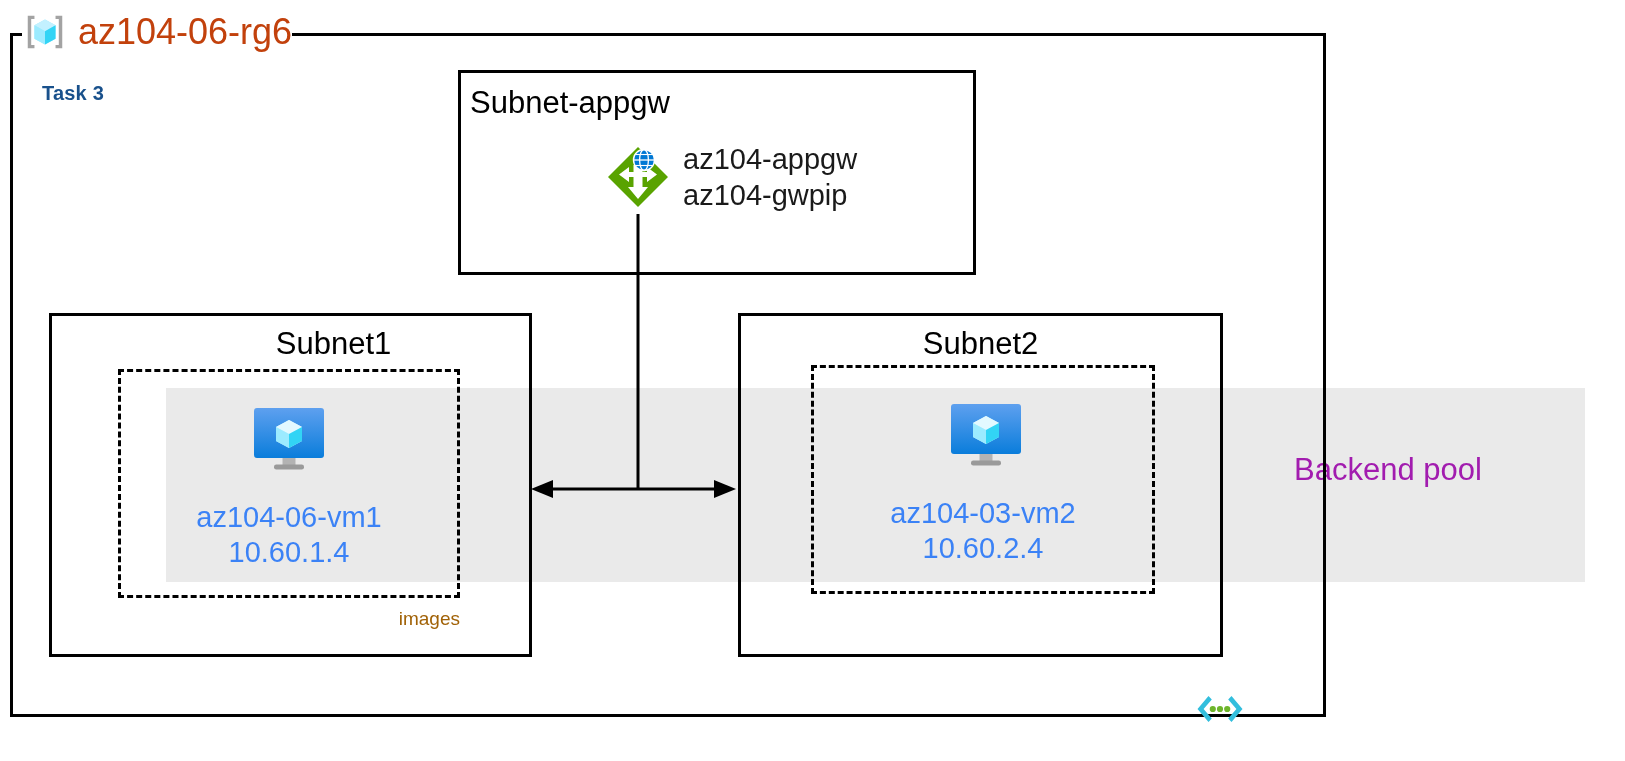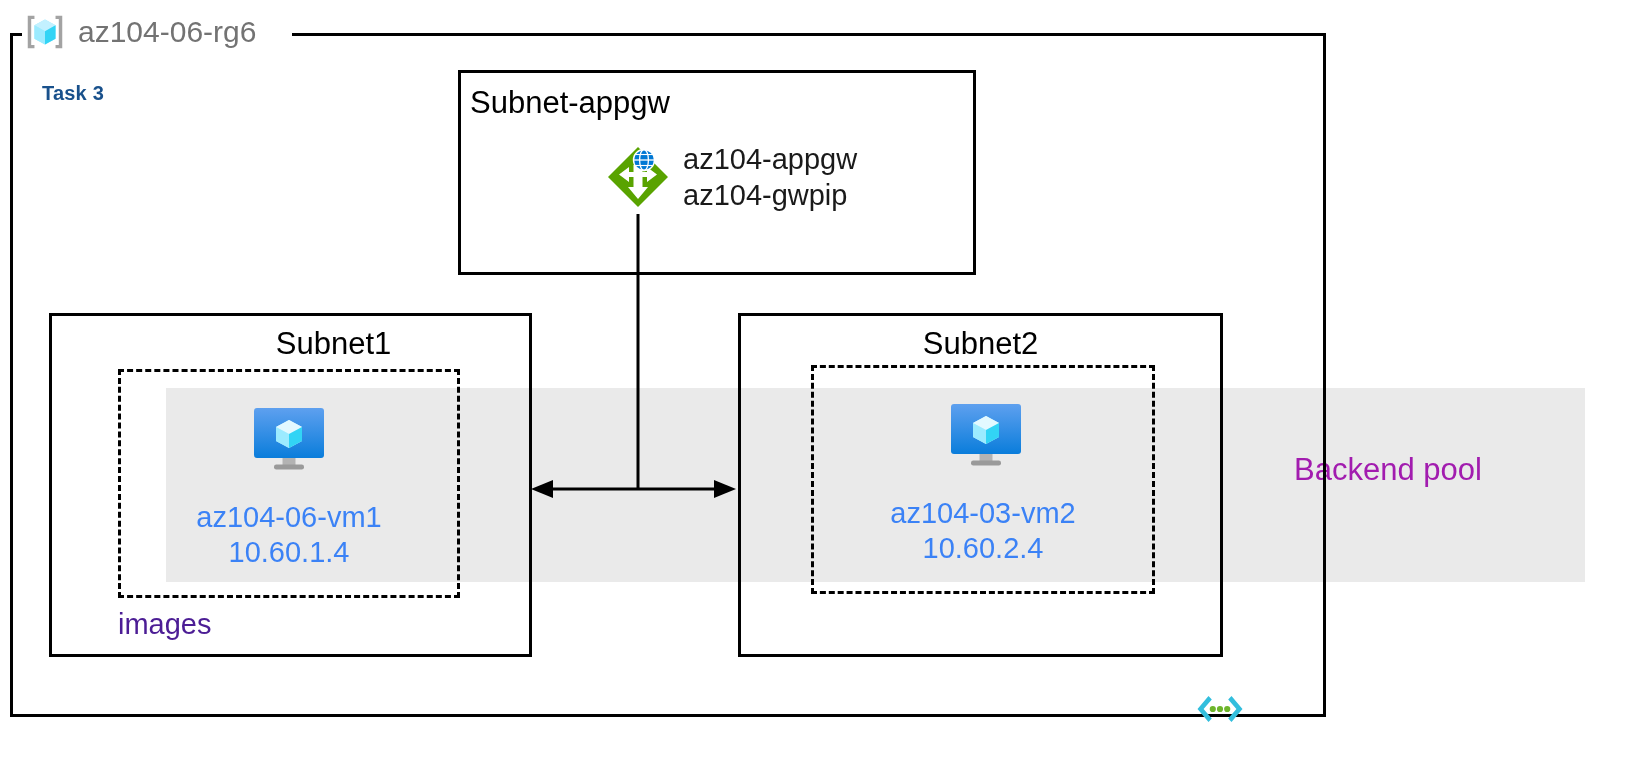--- a/index.html
+++ b/index.html
@@ -42,22 +42,22 @@
   .rg-header {
     position: absolute;
     left: 22px;
     top: 6px;
     height: 52px;
     display: flex;
     align-items: center;
     gap: 10px;
   }
   .rg-name {
-    font-size: 30px;
-    color: #737373;
+    font-size: 36px;
+    color: #c2410c;
     white-space: nowrap;
     line-height: 1;
   }
 
   
   .rg-icon { width: 46px; height: 46px; display:block; }
 
   
   .task-label {
     position: absolute;
@@ -125,23 +125,23 @@
     color: #3b82f6;
     text-align: center;
     line-height: 1.22;
     white-space: nowrap;
   }
   .vm1-caption { left: 118px; top: 500px; width: 342px; }
   .vm2-caption { left: 811px; top: 496px; width: 344px; }
 
   .tier-label {
     position: absolute;
-    font-size: 29px;
-    color: #4c1d95;
-    text-align: left;
+    font-size: 19px;
+    color: #a16207;
+    text-align: right;
     white-space: nowrap;
   }
   .tier-images { left: 118px; top: 608px; width: 342px; }
   .tier-videos { left: 811px; top: 614px; width: 344px; }
 
   .gw-caption {
     position: absolute;
     left: 683px;
     top: 142px;
     font-size: 29px;

